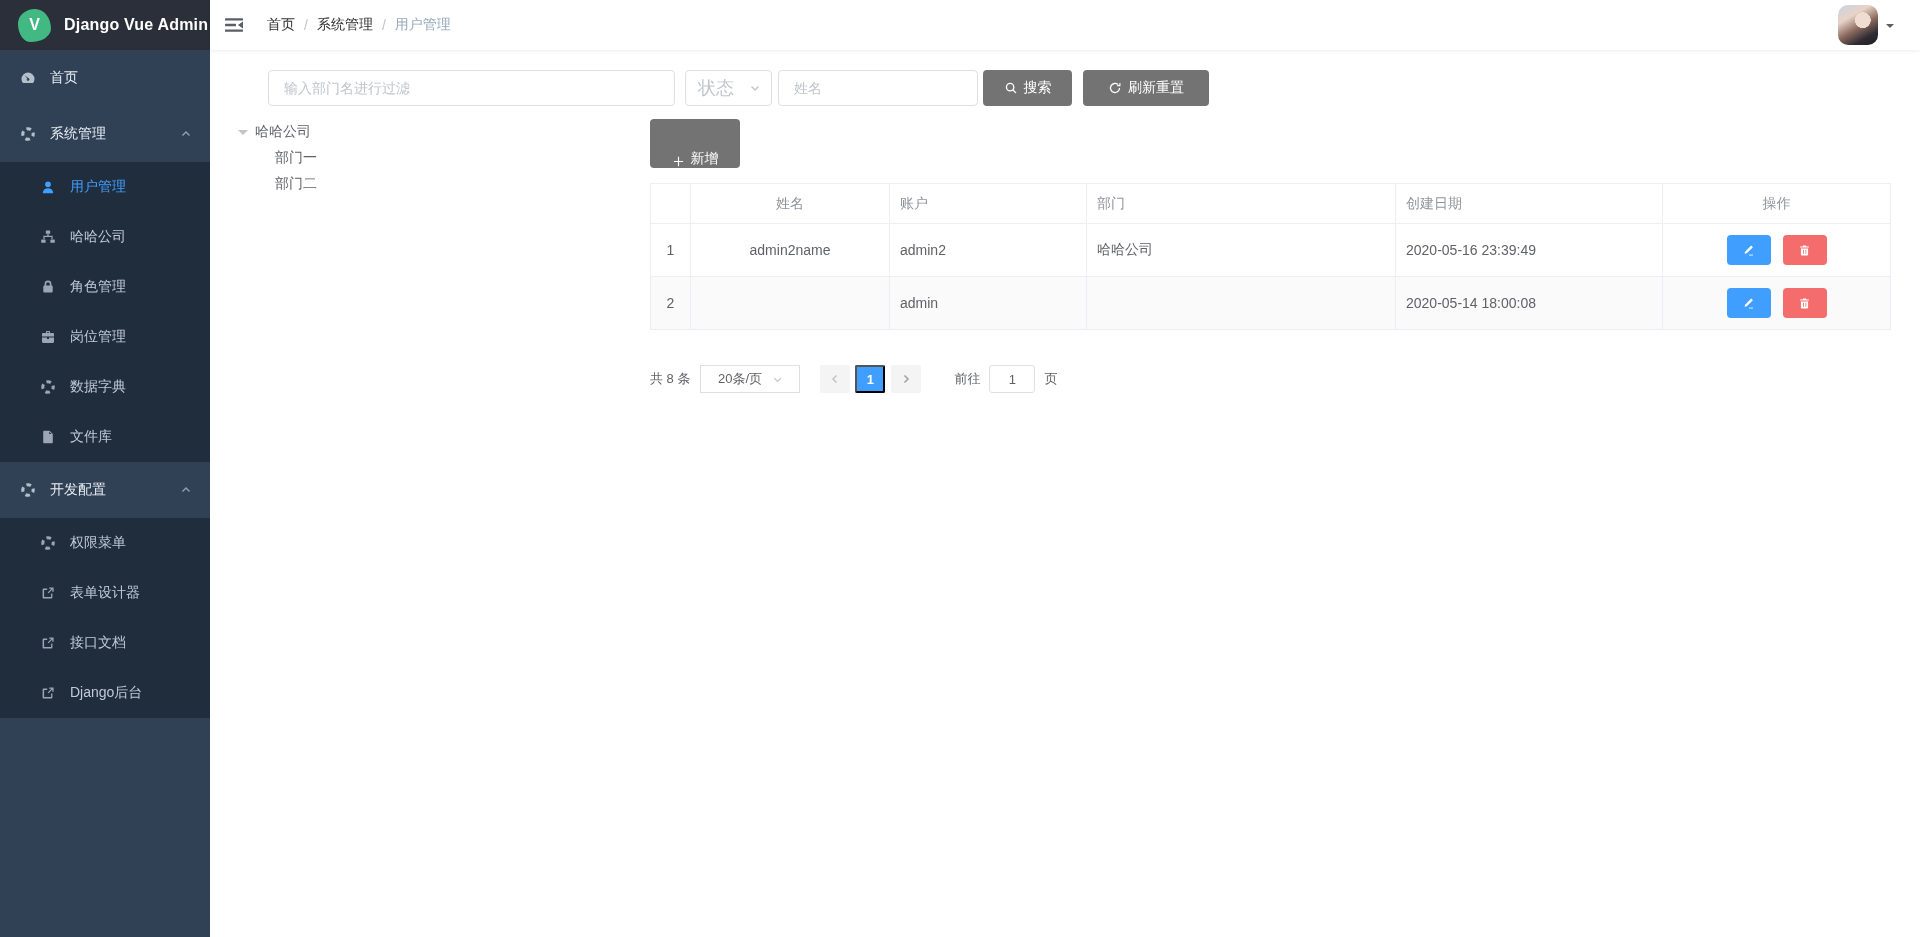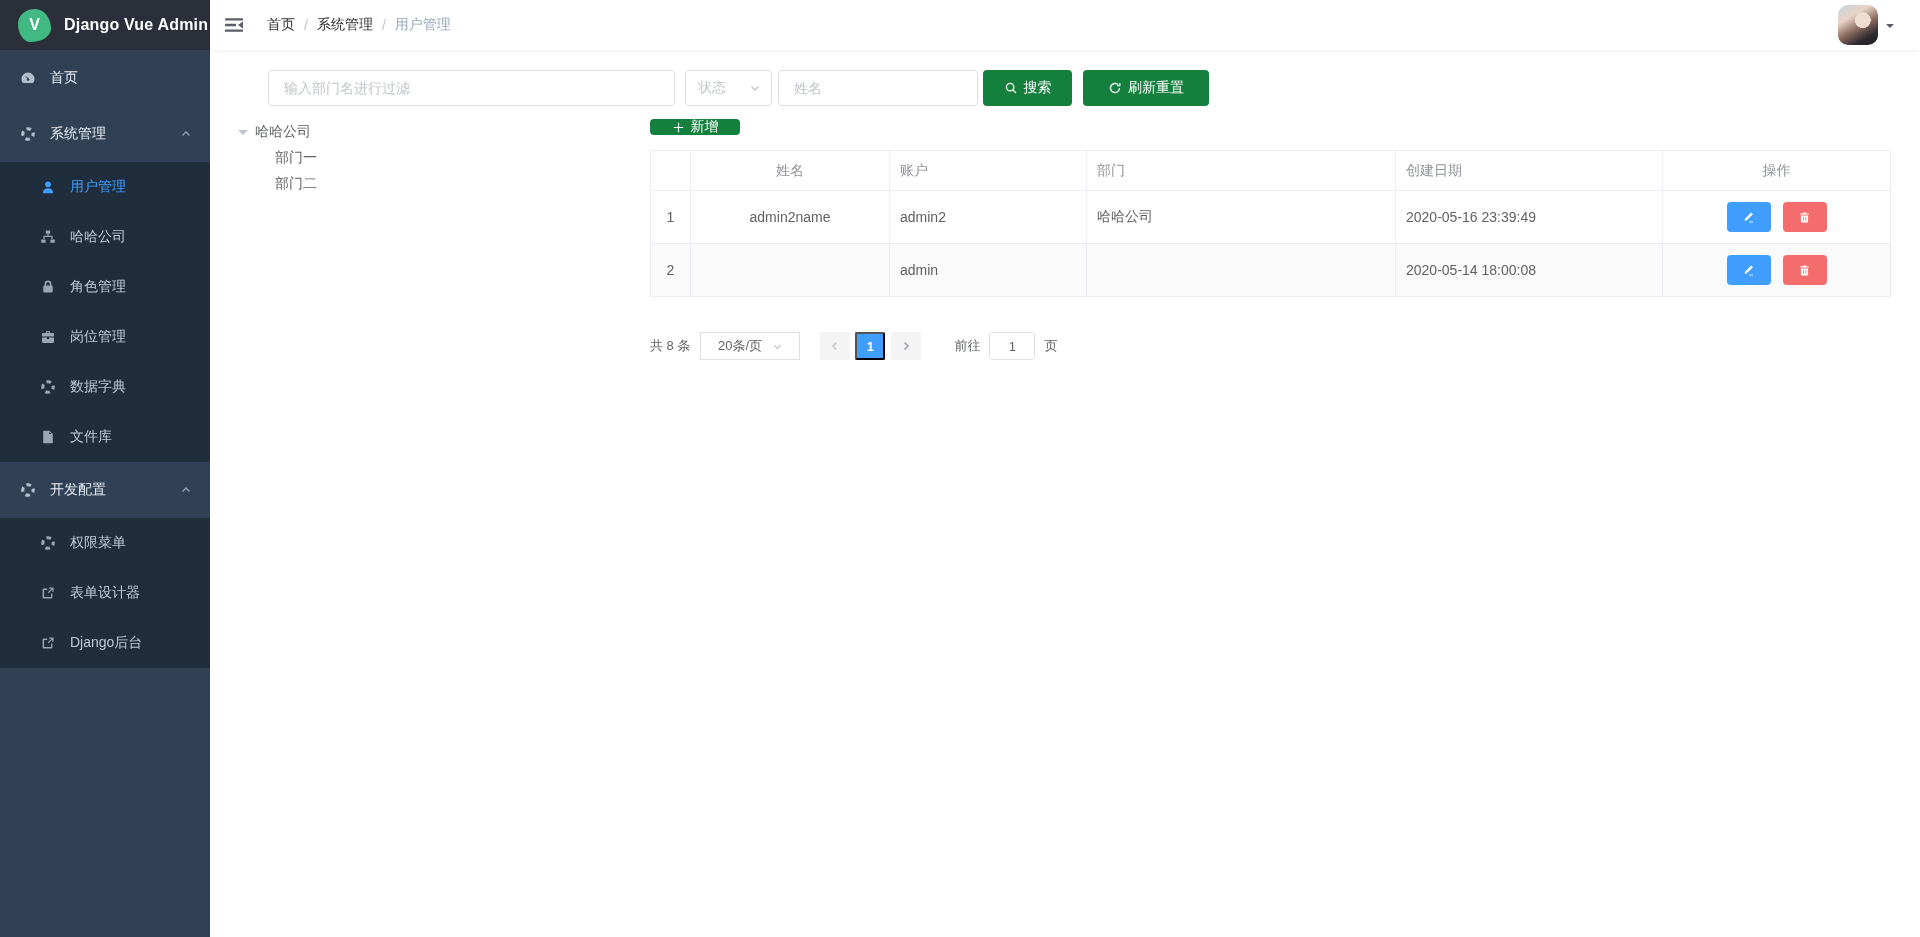--- a/index.html
+++ b/index.html
@@ -39,34 +39,34 @@
       linear-gradient(150deg,#c7d4e2 0%,#e8d3c6 30%,#8a6a5e 55%,#2f2b33 78%,#1f1c22 100%); }
   .avatar-caret { width:0; height:0; border:4px solid transparent; border-top-color:#5a5e66; margin-left:8px; margin-top:5px; }
 
   .content { flex:1; padding:20px 30px 0 23px; background:#fff; }
   .filter-row { display:flex; height:36px;padding-left:35px; }
   .input { border:1px solid #dcdfe6; border-radius:4px; height:36px; display:flex; align-items:center; padding:0 15px; background:#fff; }
   .input input { border:none; outline:none; width:100%; font-size:14px; color:#606266; font-family:inherit; background:transparent; }
   .input input::placeholder { color:#c0c4cc; }
   .dept-input { width:407px; }
   .status-select { width:87px; margin-left:10px; justify-content:space-between; cursor:pointer; padding:0 10px 0 12px; }
-  .placeholder { color:#c0c4cc; font-size:14px; }
+  .placeholder { color:#c0c4cc; font-size:18px; }
   .name-input { width:200px; margin-left:6px; }
   .btn { border:none; border-radius:4px; color:#fff; font-size:14px; display:flex; align-items:center; justify-content:center; gap:6px; cursor:pointer; font-family:inherit; }
-  .btn-primary { background:#15803d; }
+  .btn-primary { background:#737373; }
   .search-btn { width:89px; margin-left:5px; }
   .refresh-btn { width:126px; margin-left:11px; }
 
   .body-row { display:flex; margin-top:13px; }
   .tree-panel { width:407px; font-size:14px; color:#606266; flex-shrink:0; }
   .tree-row { height:26px; display:flex; align-items:center; cursor:pointer; }
   .tree-caret { width:0; height:0; border:5px solid transparent; border-top-color:#c0c4cc; margin:5px 7px 0 5px; }
   .tree-child { padding-left:42px; }
   .table-panel { flex:1; margin-left:10px; min-width:0; }
-  .add-btn { width:90px; height:16px; }
+  .add-btn { width:90px; height:49px;align-items:flex-end; }
 
   table.data-table { border-collapse:collapse; width:1240px; margin-top:15px; font-size:14px; table-layout:fixed; }
   .data-table th { height:40px; border:1px solid #ebeef5; color:#909399; font-weight:500; padding:0 10px; }
   .data-table td { height:53px; border:1px solid #ebeef5; color:#606266; padding:0 10px; }
   .ta-l { text-align:left; } .ta-c { text-align:center; }
   tr.striped td { background:#fafafa; }
   .cell-actions { display:flex; justify-content:center; gap:12px; }
   .mini-btn { width:44px; height:30px; border:none; border-radius:4px; display:flex; align-items:center; justify-content:center; color:#fff; cursor:pointer; }
   .mini-edit { background:#409eff; }
   .mini-del { background:#f56c6c; }
@@ -193,20 +193,29 @@
           <span>权限菜单</span>
         </div>
         <div class="menu-item">
           <span class="mi-icon">
             <svg width="16" height="16" viewBox="0 0 16 16" fill="currentColor">
                 <path d="M2.8 3.6h4.4v1.3H4.1v7h7V8.5h1.3v4.1c0 .5-.4.9-.9.9H3.5a.9.9 0 0 1-.9-.9V4.5c0-.5.4-.9.9-.9h-.7Z"></path>
                 <path d="M9.2 2.4h4.4v4.4h-1.3V4.6L8.6 8.3l-.9-.9 3.7-3.7H9.2V2.4Z"></path>
               </svg>
           </span>
           <span>表单设计器</span>
+        </div>
+        <div class="menu-item">
+          <span class="mi-icon">
+            <svg width="16" height="16" viewBox="0 0 16 16" fill="currentColor">
+                <path d="M2.8 3.6h4.4v1.3H4.1v7h7V8.5h1.3v4.1c0 .5-.4.9-.9.9H3.5a.9.9 0 0 1-.9-.9V4.5c0-.5.4-.9.9-.9h-.7Z"></path>
+                <path d="M9.2 2.4h4.4v4.4h-1.3V4.6L8.6 8.3l-.9-.9 3.7-3.7H9.2V2.4Z"></path>
+              </svg>
+          </span>
+          <span>接口文档</span>
         </div>
         <div class="menu-item">
           <span class="mi-icon">
             <svg width="16" height="16" viewBox="0 0 16 16" fill="currentColor">
                 <path d="M2.8 3.6h4.4v1.3H4.1v7h7V8.5h1.3v4.1c0 .5-.4.9-.9.9H3.5a.9.9 0 0 1-.9-.9V4.5c0-.5.4-.9.9-.9h-.7Z"></path>
                 <path d="M9.2 2.4h4.4v4.4h-1.3V4.6L8.6 8.3l-.9-.9 3.7-3.7H9.2V2.4Z"></path>
               </svg>
           </span>
           <span>Django后台</span>
         </div>

